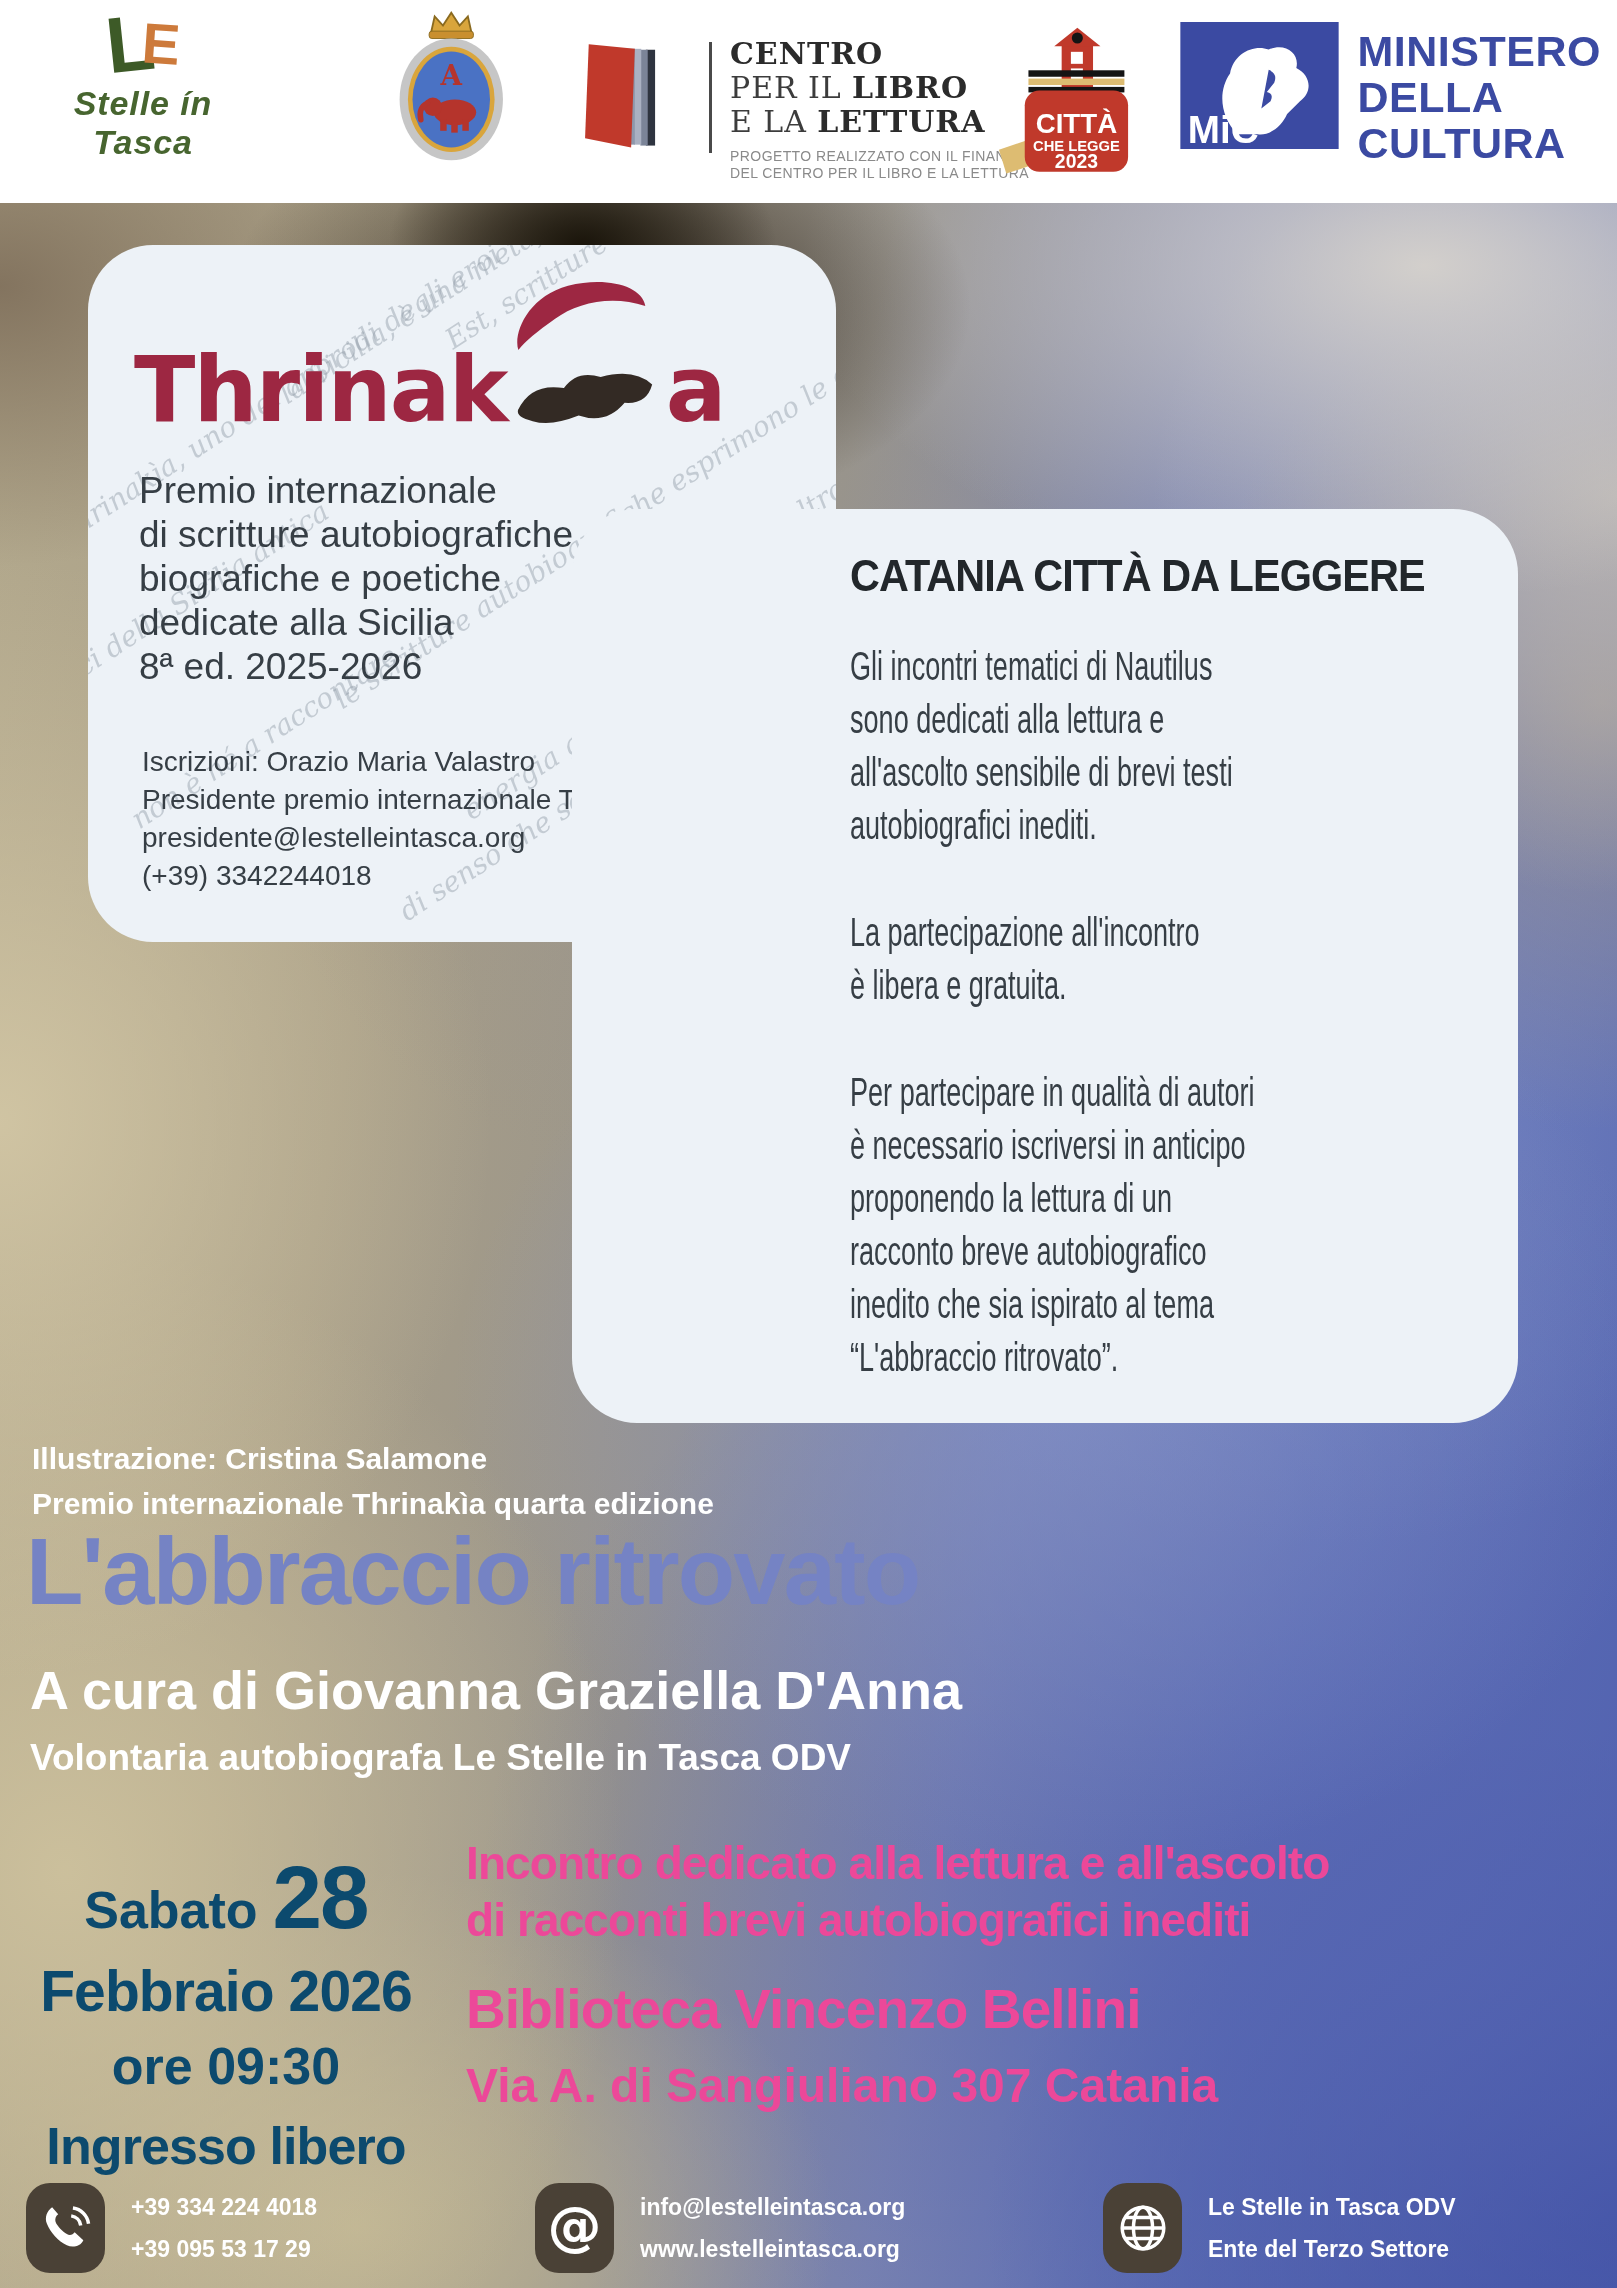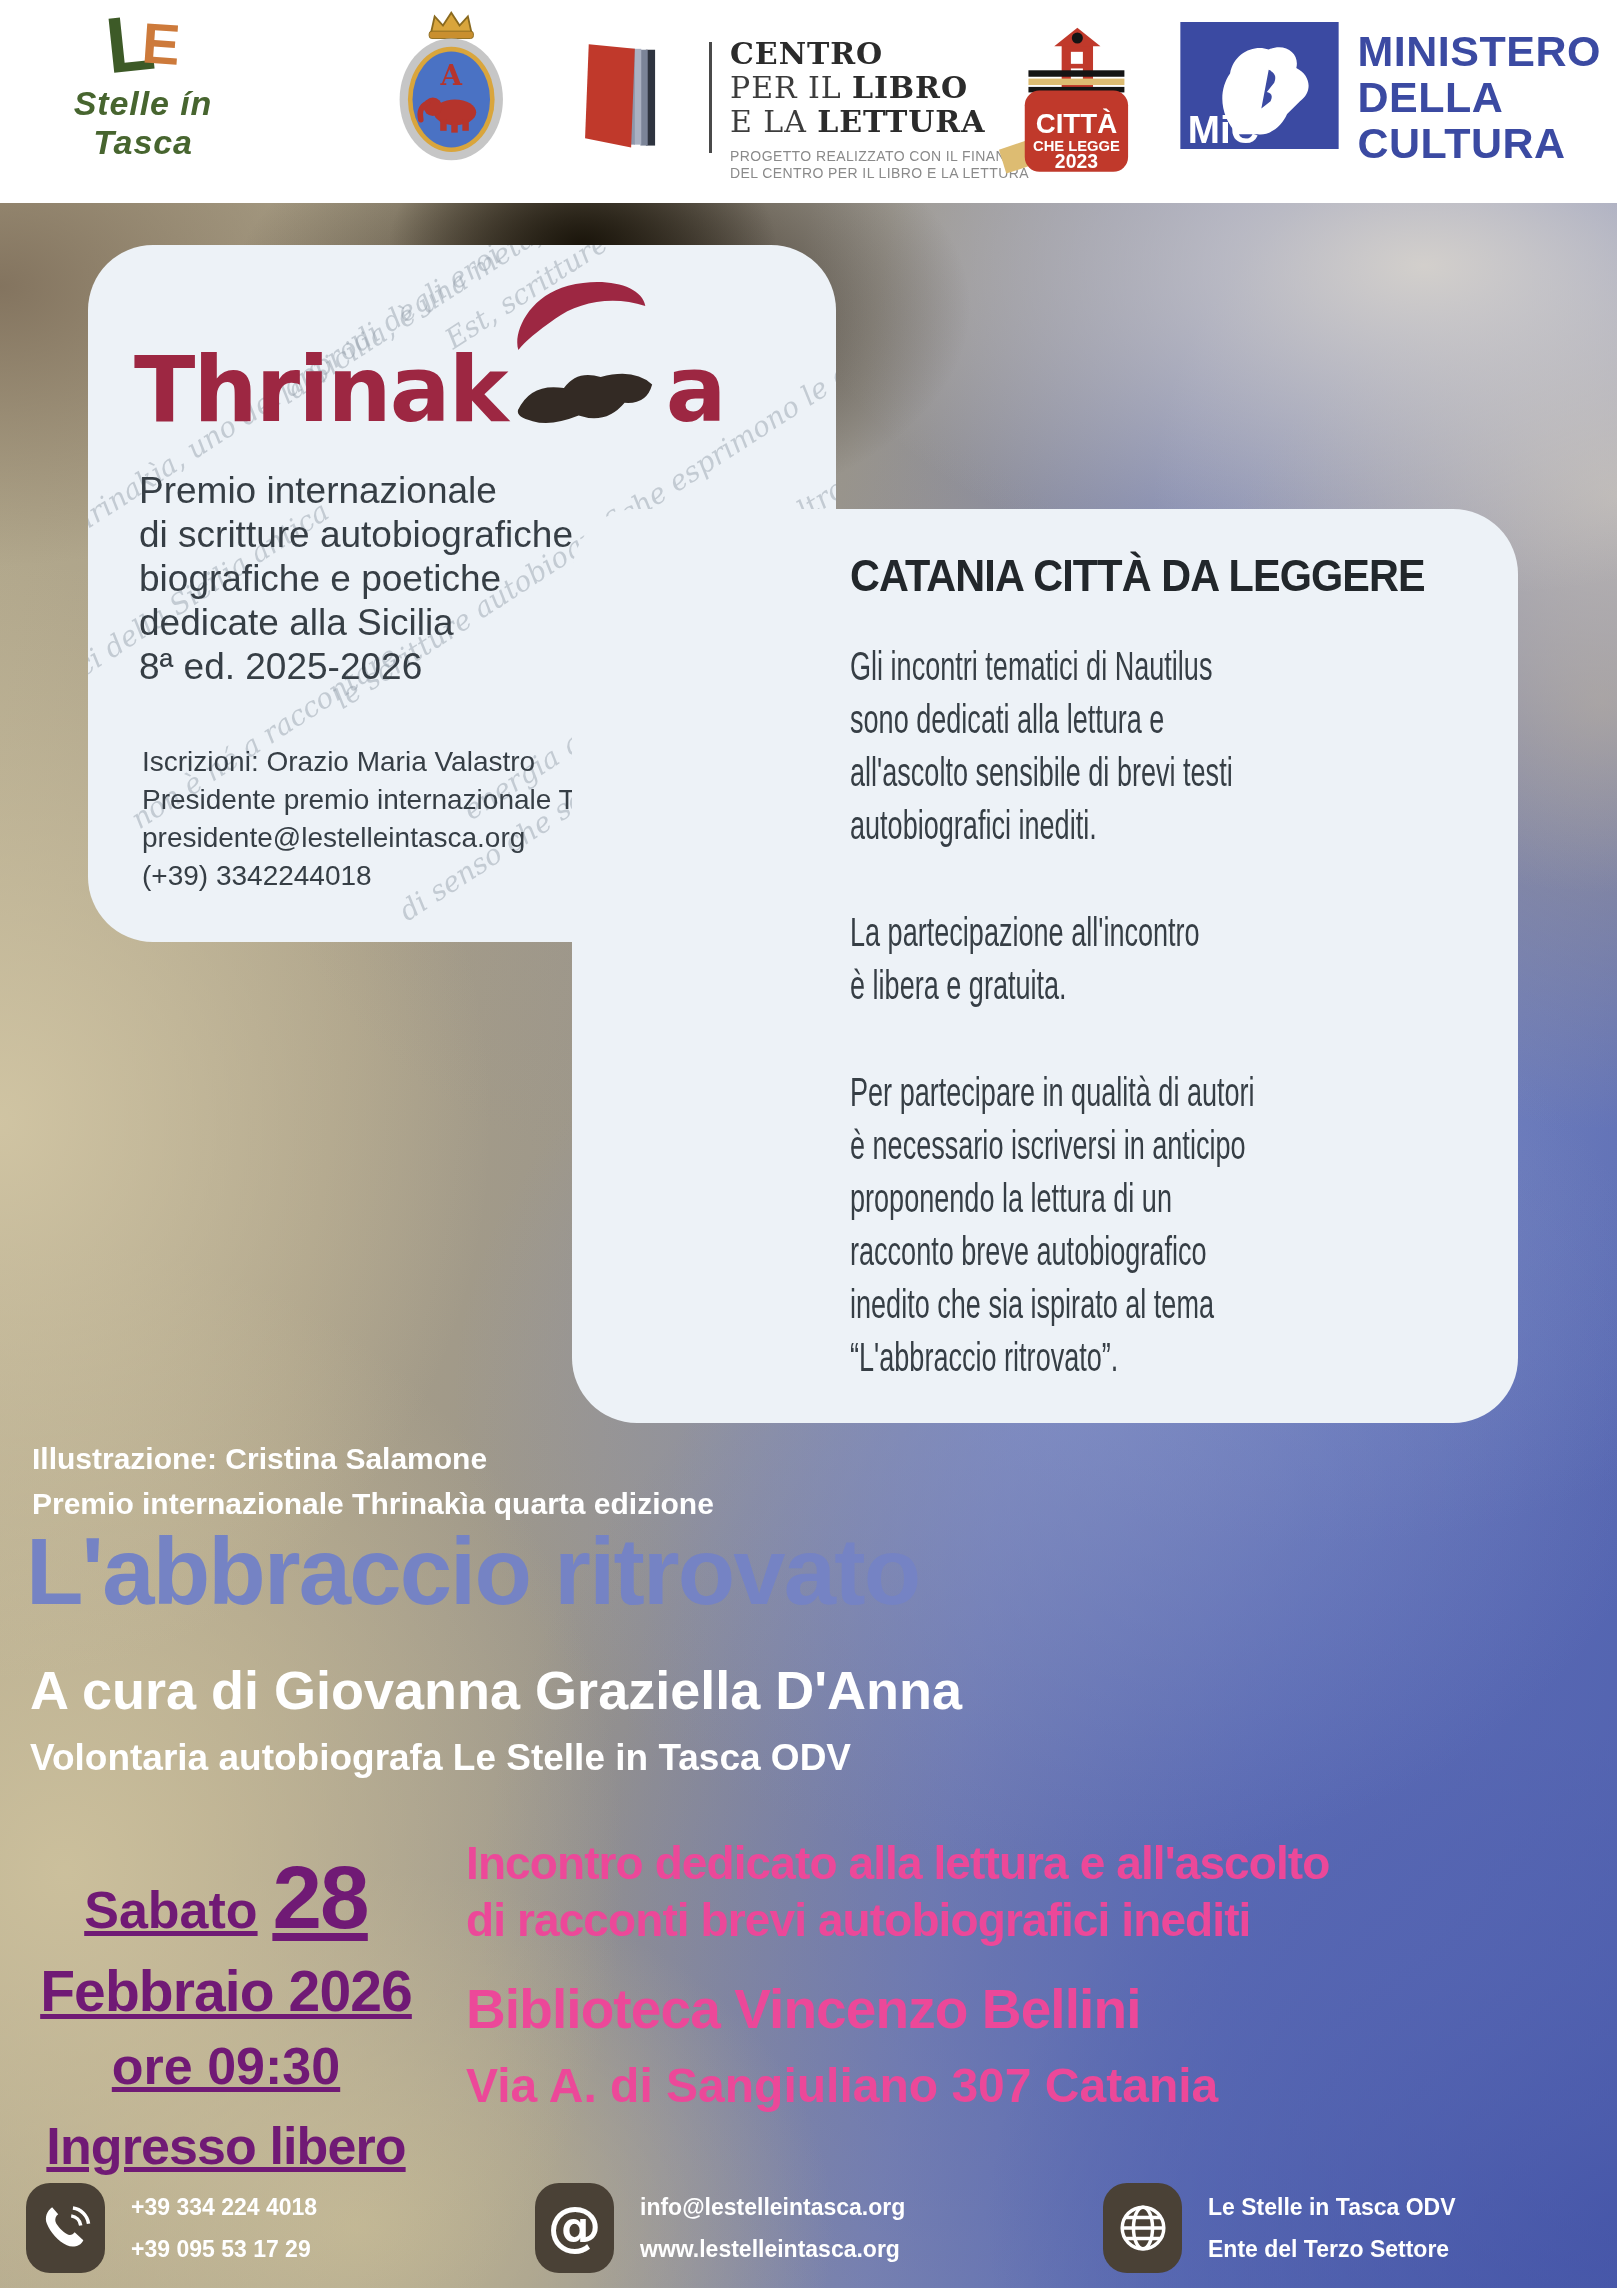--- a/index.html
+++ b/index.html
@@ -62,21 +62,21 @@
   .catania-content{position:absolute;left:278px;top:42px;width:646px;}
   .catania-heading{font-size:44px;font-weight:bold;color:#22272b;letter-spacing:-0.9px;margin:0 0 39px 0;transform:scaleX(.94);transform-origin:0 0;white-space:nowrap;}
   .catania-content p{font-size:41px;line-height:53px;color:#363e45;margin:0 0 54px 0;
       transform:scaleX(.66);transform-origin:0 0;width:951px;white-space:pre-line;}
   
   .credits{position:absolute;left:32px;top:1436px;font-size:30px;line-height:45px;font-weight:bold;color:#fff;white-space:pre-line;}
   .big-title{position:absolute;left:26px;top:1518px;font-size:94px;font-weight:bold;color:#7583c4;letter-spacing:-1.8px;white-space:nowrap;}
   .curator{position:absolute;left:30px;top:1659px;font-size:54px;font-weight:bold;color:#fff;white-space:nowrap;}
   .curator-role{position:absolute;left:30px;top:1737px;font-size:37px;font-weight:bold;color:#fff;white-space:nowrap;}
   
-  .date-block{position:absolute;left:37px;top:1846px;width:378px;text-align:center;color:#701a75;font-weight:bold;text-decoration:underline;}
+  .date-block{position:absolute;left:37px;top:1846px;width:378px;text-align:center;color:#0c4a6e;font-weight:bold;}
   .date-line1{display:flex;justify-content:center;align-items:baseline;gap:14.8px;}
   .date-day-label{font-size:52px;}
   .date-day-number{font-size:89px;letter-spacing:-1.8px;}
   .date-month{font-size:57px;margin-top:9.2px;letter-spacing:-0.9px;}
   .date-time{font-size:52px;margin-top:12px;}
   .date-admission{font-size:52px;margin-top:20px;letter-spacing:-0.9px;}
   
   .event-block{position:absolute;left:466px;top:1835px;color:#ec4899;font-weight:bold;}
   .event-desc{font-size:46px;line-height:57px;letter-spacing:-0.9px;white-space:pre-line;}
   .event-venue{font-size:55px;margin-top:28px;letter-spacing:-0.9px;white-space:nowrap;}

